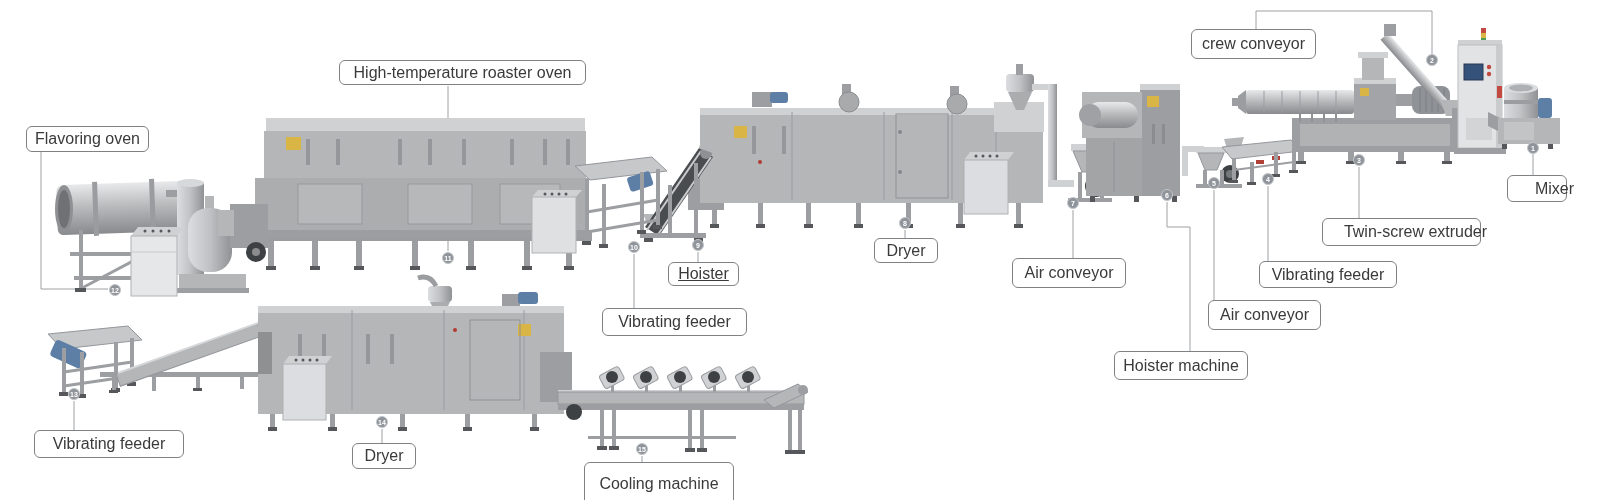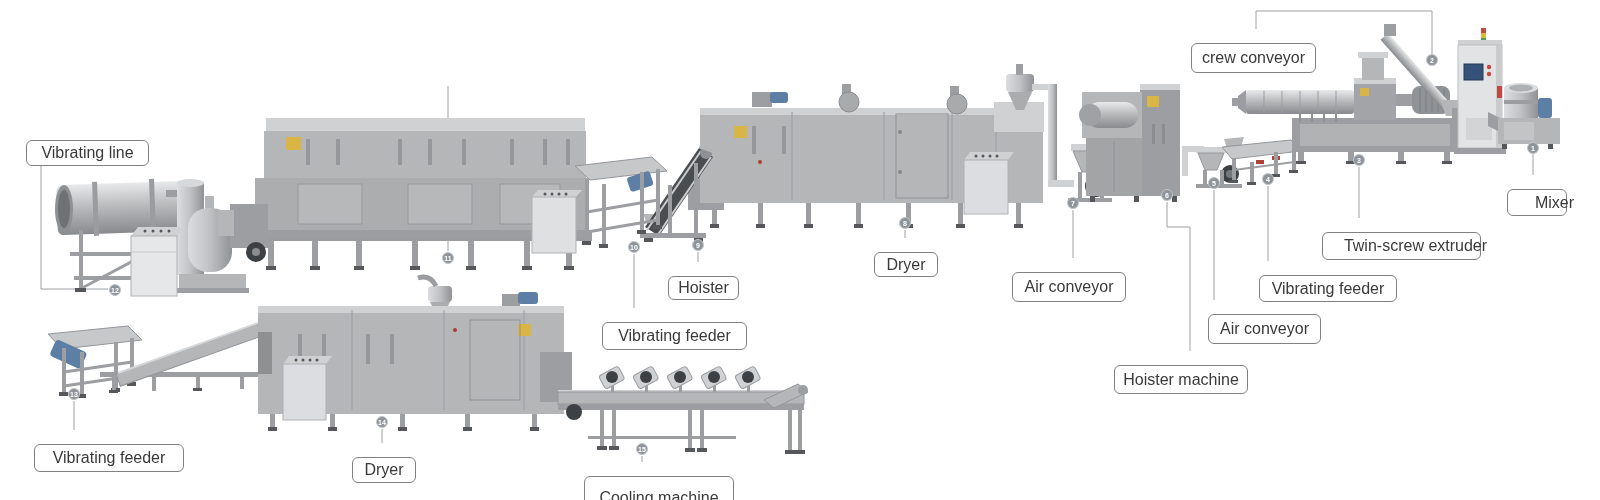--- a/index.html
+++ b/index.html
@@ -2,21 +2,21 @@
 <html><head>
 <meta charset="utf-8">
 <style>
   html,body{margin:0;padding:0;background:#fff;}
   .stage{position:relative;width:1600px;height:500px;background:#ffffff;
          font-family:"Liberation Sans",sans-serif;overflow:hidden;}
   svg.machines{position:absolute;left:0;top:0;display:block;}
   .eq-label{position:absolute;display:flex;align-items:center;justify-content:center;
             background:#ffffff;border:1px solid #7f8285;border-radius:6px;
             font-size:16px;color:#3a3a3a;white-space:nowrap;box-sizing:border-box;
-            z-index:3;margin-top:14px;}
+            z-index:3;}
   .marker{position:absolute;width:12px;height:12px;border-radius:50%;
           background:#8f949b;border:1px solid #c2c5c9;color:#ffffff;
           font-size:7px;font-weight:bold;display:flex;align-items:center;
           justify-content:center;box-sizing:border-box;z-index:4;line-height:1;}
   .mb{fill:#b4b6b8;} .md{fill:#9c9ea1;} .mdd{fill:#85878a;} .ml{fill:#cfd1d3;} .blu{fill:#5d7fa6;} .drk{fill:#3e4144;} .yel{fill:#d9b545;}
   .ft{fill:#55575a;}
 </style>
 </head>
 <body>
 
@@ -477,23 +477,24 @@
 </svg>
 
 <div class="eq-label" style="left:1507px;top:175px;width:60px;height:27px;padding-left:35px;">Mixer</div>
 <div class="eq-label" style="left:1191px;top:29px;width:125px;height:30px;">crew conveyor</div>
 <div class="eq-label" style="left:1322px;top:218px;width:159px;height:28px;padding-left:28px;">Twin-screw extruder</div>
 <div class="eq-label" style="left:1259px;top:261px;width:138px;height:27px;">Vibrating feeder</div>
 <div class="eq-label" style="left:1208px;top:300px;width:113px;height:30px;">Air conveyor</div>
 <div class="eq-label" style="left:1114px;top:351px;width:134px;height:29px;">Hoister machine</div>
 <div class="eq-label" style="left:1012px;top:258px;width:114px;height:30px;">Air conveyor</div>
 <div class="eq-label" style="left:874px;top:238px;width:64px;height:25px;">Dryer</div>
-<div class="eq-label" style="left:668px;top:262px;width:71px;height:24px;">Hoister</div>
+<div class="eq-label" style="left:668px;top:262px;width:71px;height:24px;text-decoration:underline;">Hoister</div>
 <div class="eq-label" style="left:602px;top:308px;width:145px;height:28px;">Vibrating feeder</div>
-<div class="eq-label" style="left:26px;top:126px;width:123px;height:26px;">Vibrating line</div>
+<div class="eq-label" style="left:339px;top:60px;width:247px;height:25px;">High-temperature roaster oven</div>
+<div class="eq-label" style="left:26px;top:126px;width:123px;height:26px;">Flavoring oven</div>
 <div class="eq-label" style="left:34px;top:430px;width:150px;height:28px;">Vibrating feeder</div>
 <div class="eq-label" style="left:352px;top:443px;width:64px;height:26px;">Dryer</div>
 <div class="eq-label" style="left:584px;top:462px;width:150px;height:44px;">Cooling machine</div>
 
 <div class="marker" style="left:1527px;top:142px;">1</div>
 <div class="marker" style="left:1426px;top:54px;">2</div>
 <div class="marker" style="left:1353px;top:154px;">3</div>
 <div class="marker" style="left:1262px;top:173px;">4</div>
 <div class="marker" style="left:1208px;top:177px;">5</div>
 <div class="marker" style="left:1161px;top:189px;">6</div>

